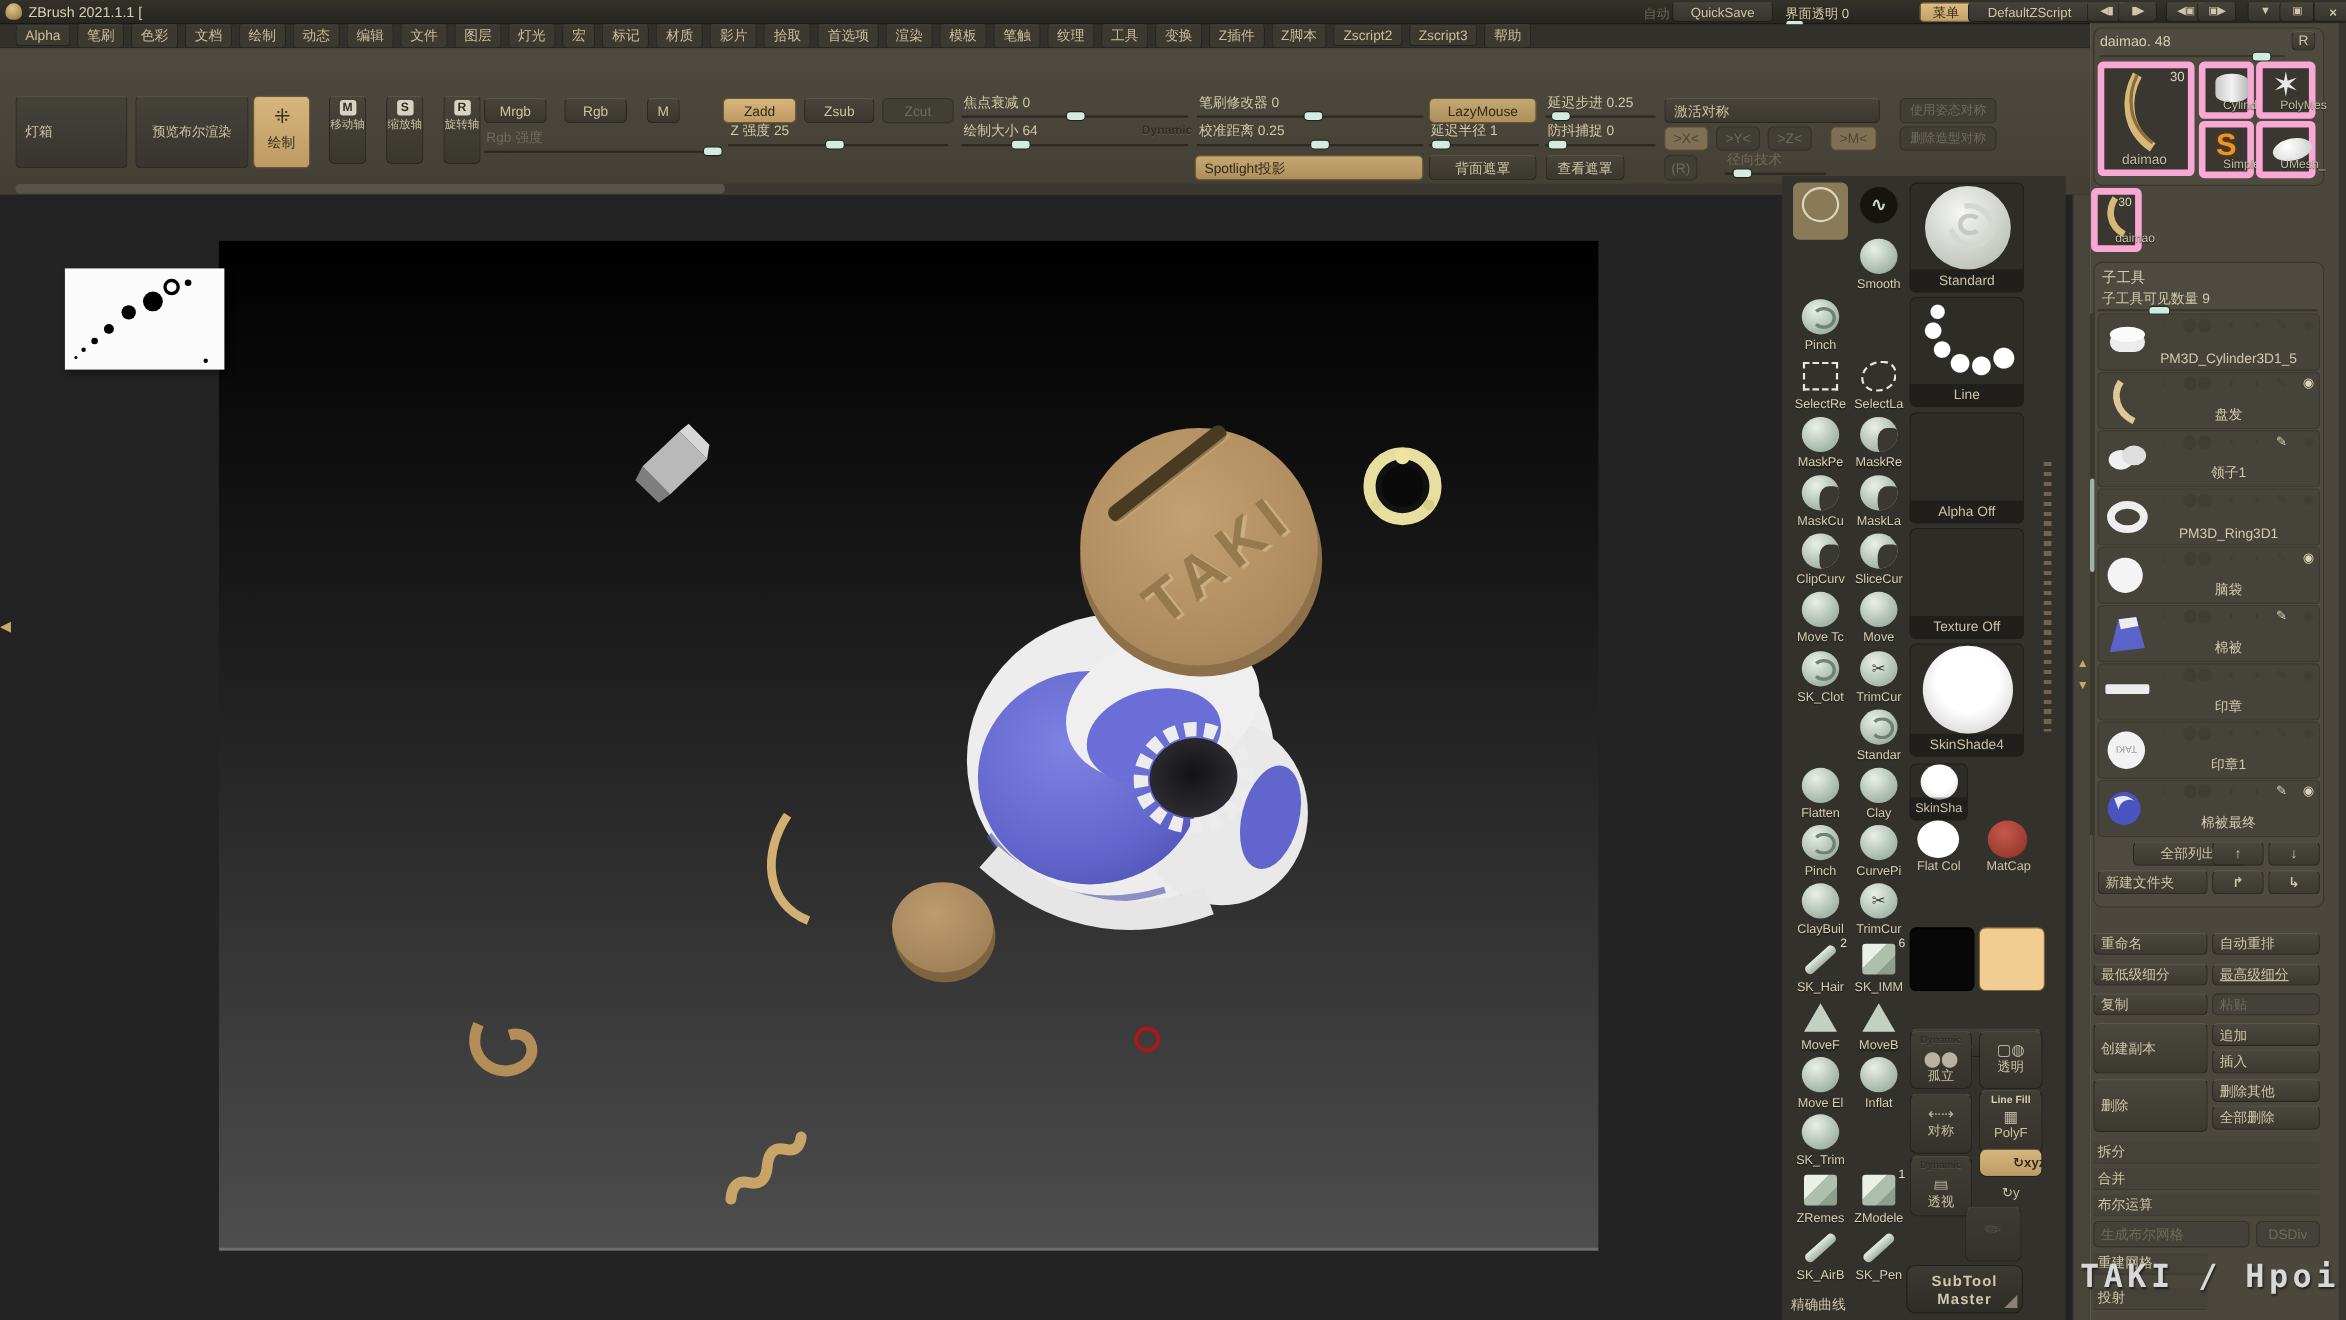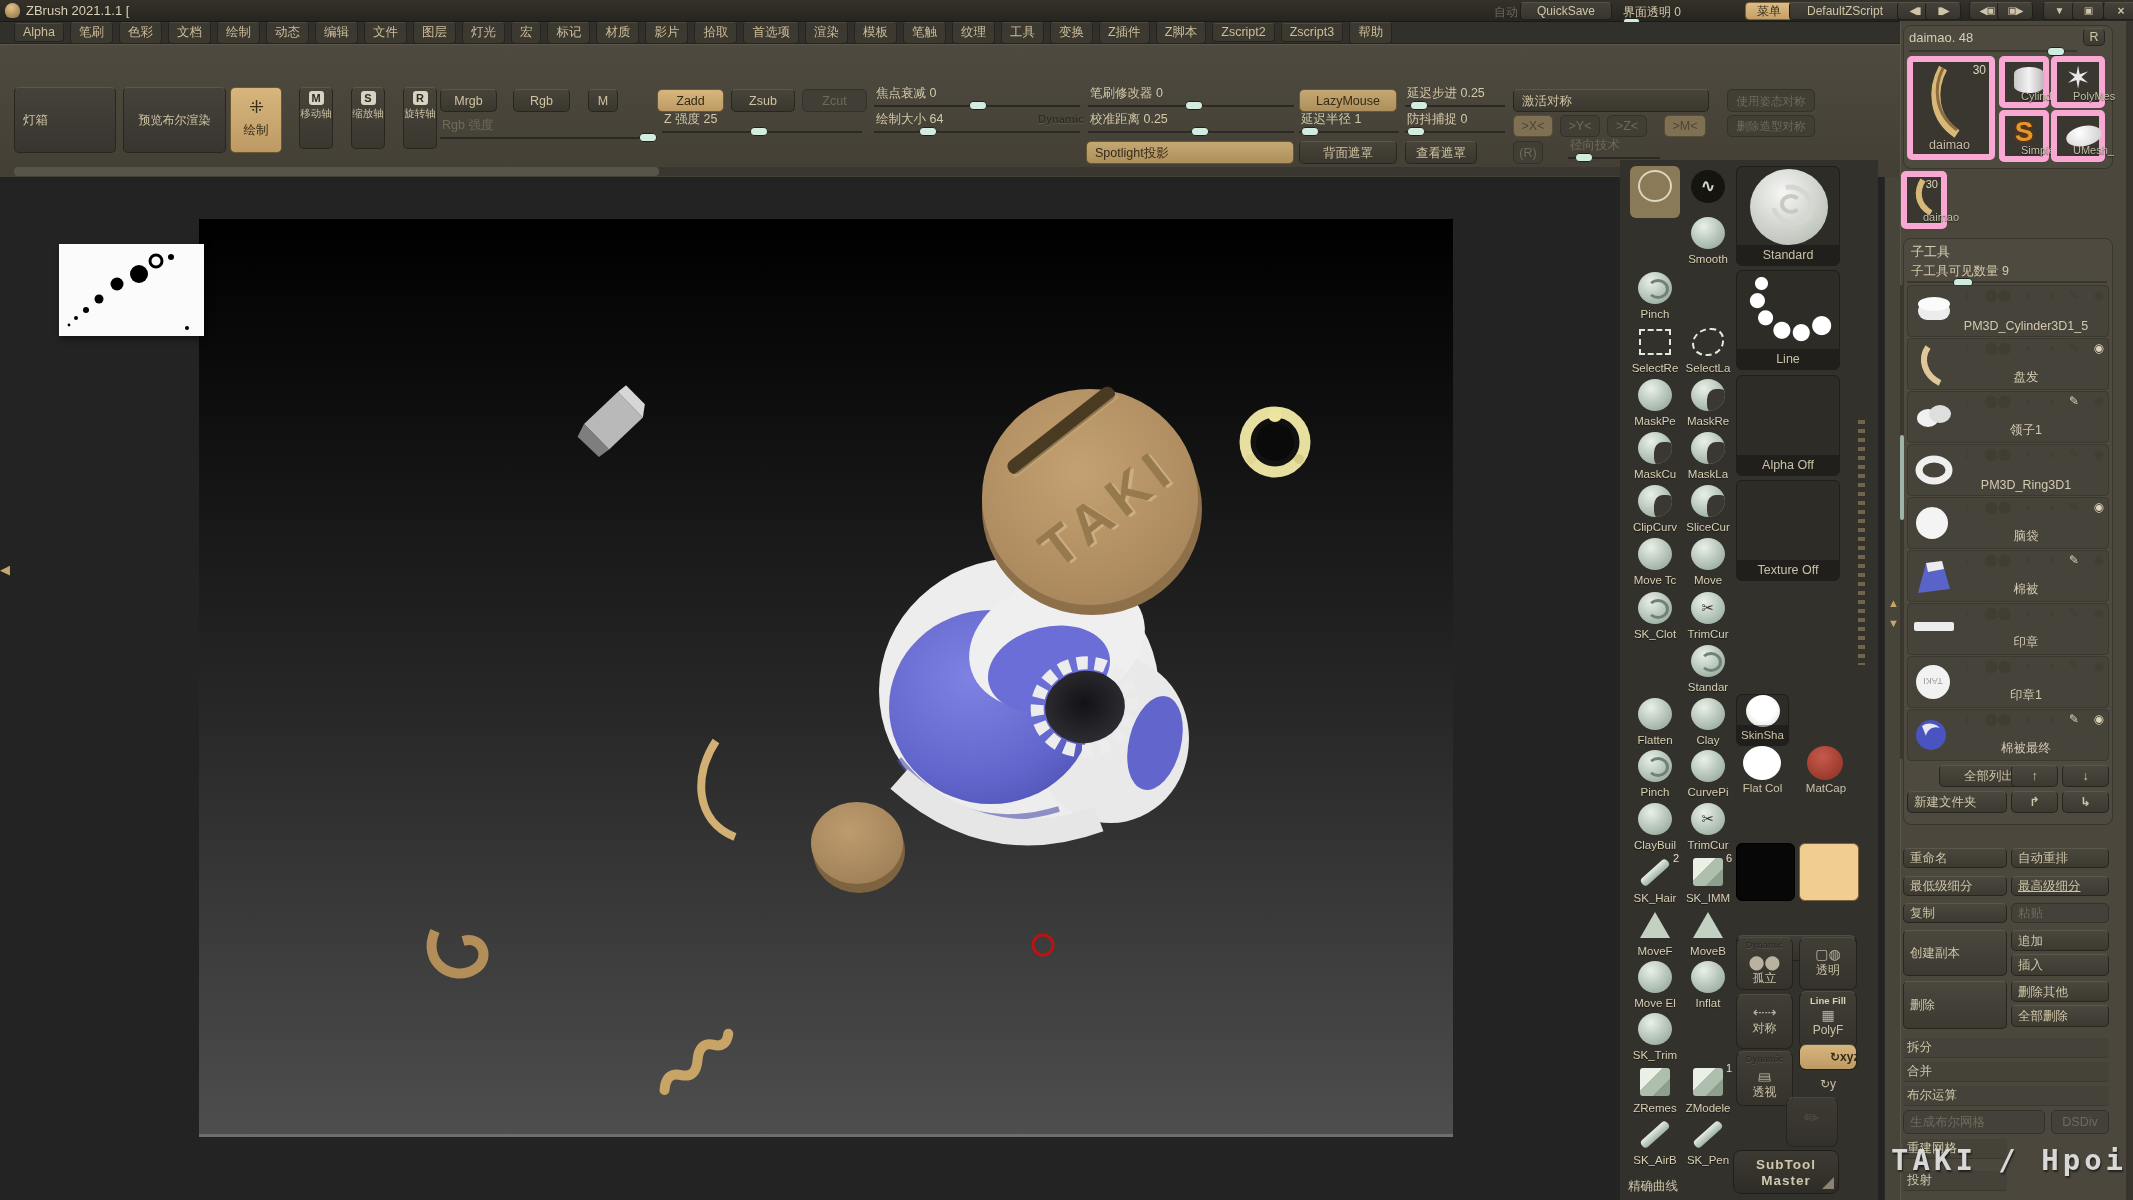--- a/index.html
+++ b/index.html
@@ -617,20 +617,25 @@
     </div>
 
     <div class="wcell" style="left:116px;top:215px;width:104px;height:101px;">
       <div class="wlabel">Alpha Off</div>
     </div>
 
     <div class="wcell" style="left:116px;top:320px;width:104px;height:101px;">
       <div class="wlabel">Texture Off</div>
     </div>
 
+    <div class="wcell" style="left:116px;top:425px;width:104px;height:103px;">
+      <div style="position:absolute;left:11px;top:1px;width:82px;height:80px;border-radius:50%;
+        background:radial-gradient(circle at 50% 40%,#ffffff 45%,#e2e2e2 72%,#bdbdbd);"></div>
+      <div class="wlabel">SkinShade4</div>
+    </div>
 
     <div class="wcell" style="left:116px;top:534px;width:53px;height:52px;">
       <div style="position:absolute;left:9px;top:0px;width:34px;height:32px;border-radius:50%;
         background:radial-gradient(circle at 50% 38%,#fff 50%,#cfcfcf);"></div>
       <div class="wlabel" style="font-size:11.5px;">SkinSha</div>
     </div>
 
     <div class="wcell" style="left:116px;top:586px;width:53px;height:52px;background:none;border:none;">
       <div style="position:absolute;left:7px;top:0px;width:38px;height:34px;border-radius:50%;background:#fff;"></div>
       <div class="wlabel" style="background:none;font-size:11.5px;">Flat Col</div>

